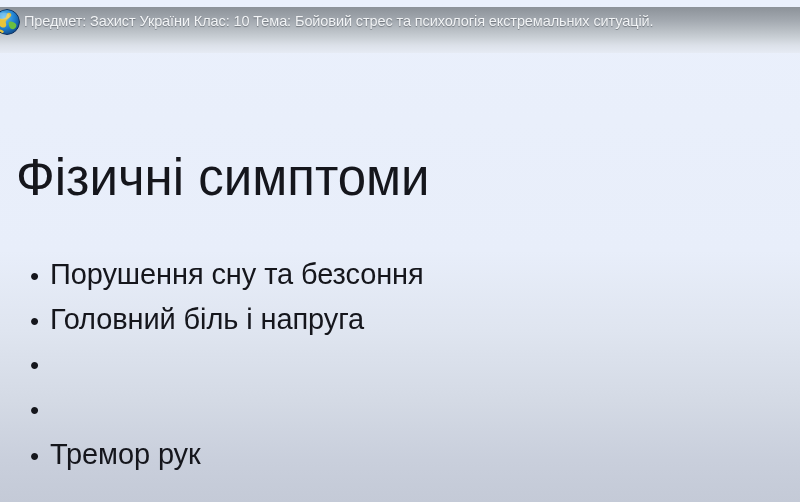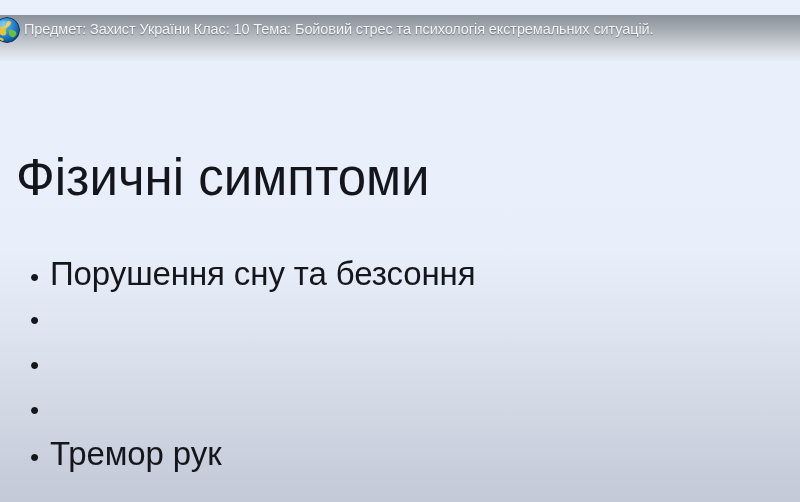--- a/index.html
+++ b/index.html
@@ -27,21 +27,21 @@
         #dfe5f0 330px,
         #d4dae5 400px,
         #c9cfdc 460px,
         #c4cad7 502px);
   }
 
   
   #title-bar {
     position: absolute;
     left: 0;
-    top: 15px;
+    top: 7px;
     width: 800px;
     height: 46px;
     background: linear-gradient(to bottom,
         #8c9299 0px,
         #969ca3 6px,
         #a4aab1 14px,
         #b6bcc2 22px,
         #c8ced4 30px,
         #dbe0e8 38px,
         #e6ebf4 46px);
@@ -119,21 +119,21 @@
     flex: 0 0 20px;
     color: #15161c;
     font-size: 26px;
     line-height: 36px;
     text-align: left;
     position: relative;
     top: 1px;
   }
 
   .bullet-text {
-    font-size: 33px;
+    font-size: 29px;
     line-height: 36px;
     color: #15161c;
     white-space: nowrap;
     letter-spacing: -0.1px;
   }
 </style>
 </head>
 <body>
 
 <div id="screen">
@@ -167,20 +167,21 @@
 
     <ul id="bullet-list">
 
       <li class="bullet-row">
         <span class="bullet-dot">•</span>
         <span class="bullet-text">Порушення сну та безсоння</span>
       </li>
 
       <li class="bullet-row">
         <span class="bullet-dot">•</span>
+        <span class="bullet-text">Головний біль і напруга</span>
       </li>
 
       <li class="bullet-row">
         <span class="bullet-dot">•</span>
       </li>
 
       <li class="bullet-row">
         <span class="bullet-dot">•</span>
       </li>
 

